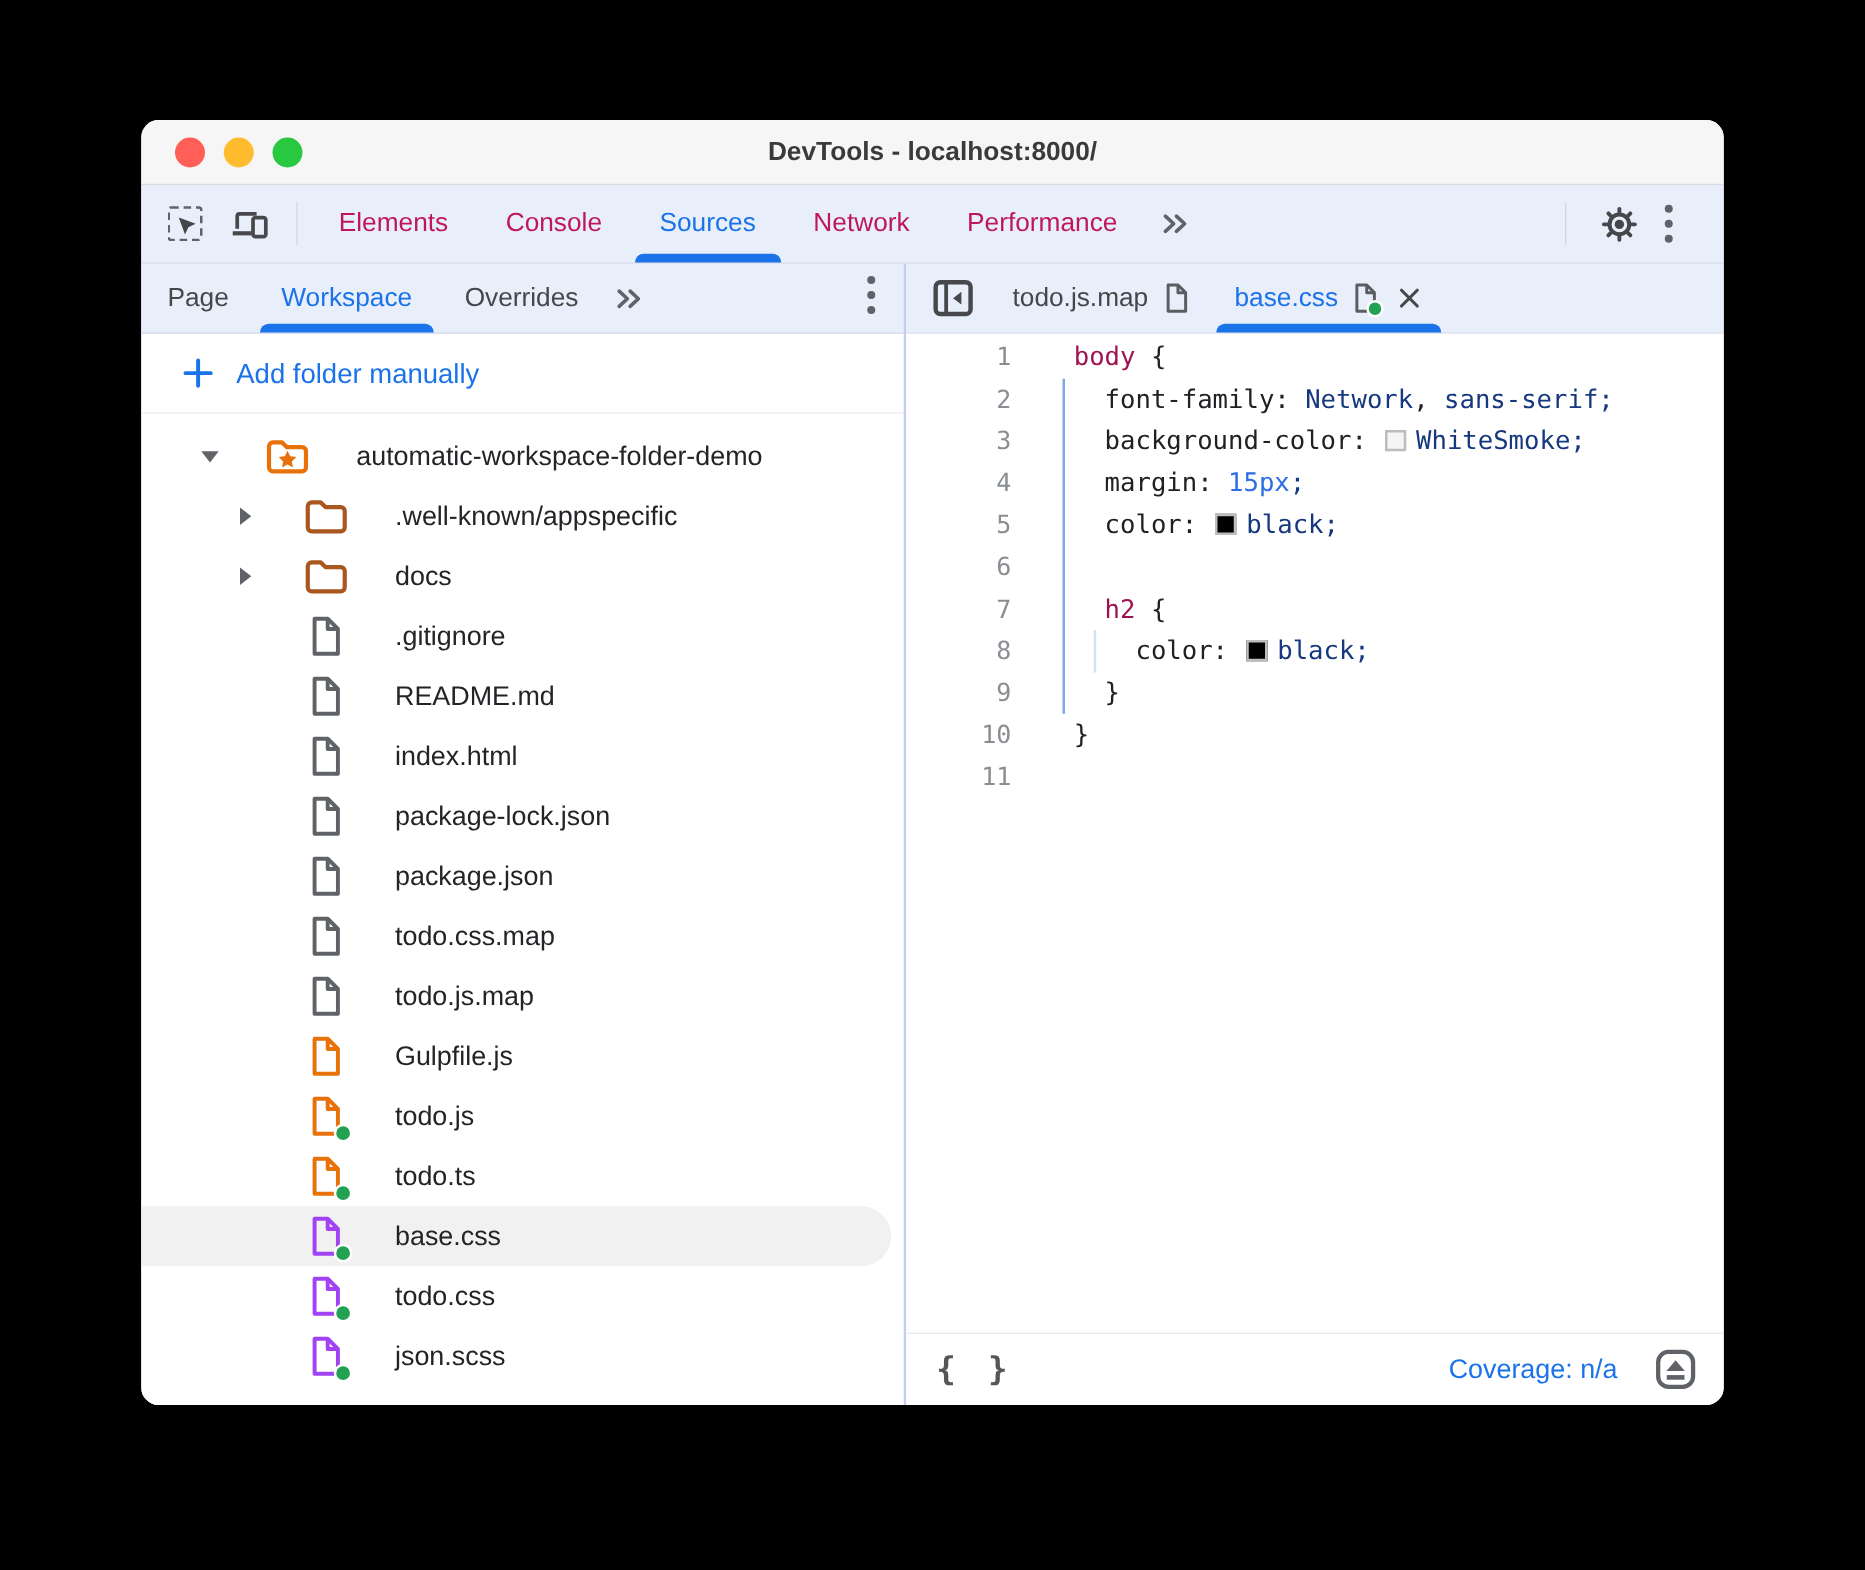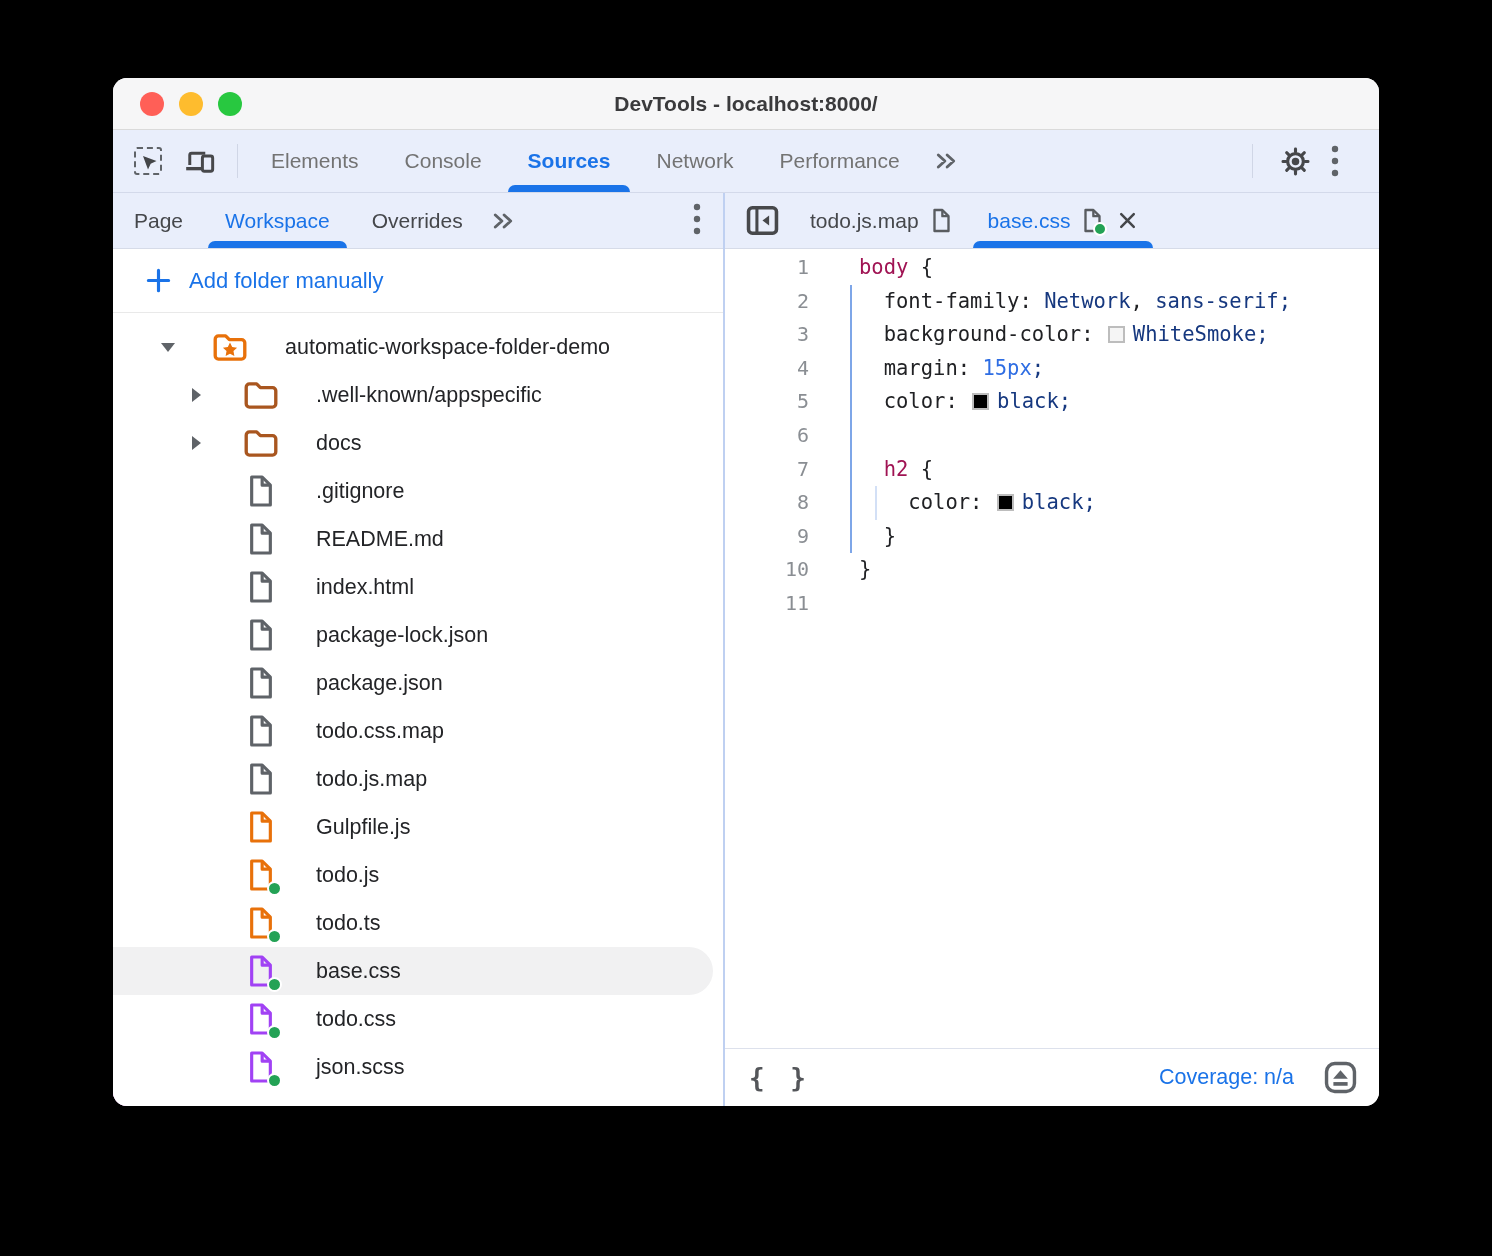--- a/index.html
+++ b/index.html
@@ -1,19 +1,19 @@
 <!DOCTYPE html>
 <html><head>
 <meta charset="utf-8">
 <style>
   * { margin:0; padding:0; box-sizing:border-box; }
   html,body { width:1492px; height:1256px; background:#000; font-family:"Liberation Sans", sans-serif; }
 
   .window {
-    position:absolute; left:113px; top:78px; width:1266px; height:1028px;
+    position:absolute; left:113px; top:96px; width:1266px; height:1028px;
     background:#fff; border-radius:14px; overflow:hidden;
     display:flex; flex-direction:column;
   }
 
   
   .titlebar {
     height:52px; flex:0 0 52px; background:#f6f6f7; border-bottom:1px solid #dadada;
     display:flex; align-items:center; position:relative;
   }
   .traffic { display:flex; gap:15px; margin-left:27px; }
@@ -31,23 +31,23 @@
     height:63px; flex:0 0 63px; background:#e9eefb; border-bottom:1px solid #d3d9ea;
     display:flex; align-items:center; position:relative;
   }
   .tool-icons { display:flex; align-items:center; gap:23px; margin-left:21px; }
   .inspect-box { position:relative; width:28px; height:28px; border:2.5px dashed #5f6368; border-radius:3px; }
   .inspect-box svg { position:absolute; left:6px; top:6px; }
   .vsep { width:1px; height:34px; background:#d0d6e6; margin:0 10px 0 21px; }
   .main-tabs { display:flex; height:100%; align-items:center; }
   .mtab {
     position:relative; height:100%; display:flex; align-items:center;
-    padding:0 23px; font-size:21px; color:#737373; cursor:default;
-  }
-  .mtab.active { color:#1a73e8;font-weight:bold; }
+    padding:0 23px; font-size:21px; color:#be185d; cursor:default;
+  }
+  .mtab.active { color:#1a73e8; }
   .tab-underline {
     position:absolute; left:3px; right:3px; bottom:0; height:7px;
     background:#1a73e8; border-radius:7px 7px 0 0;
   }
   .chevron-more { margin-left:6px; display:flex; align-items:center; }
   .toolbar-right { margin-left:auto; display:flex; align-items:center; margin-right:24px; }
   .tb-sep { width:1px; height:34px; background:#d0d6e6; margin-right:22px; }
   .icon-btn { display:flex; align-items:center; justify-content:center; width:40px; height:40px; }
 
   

